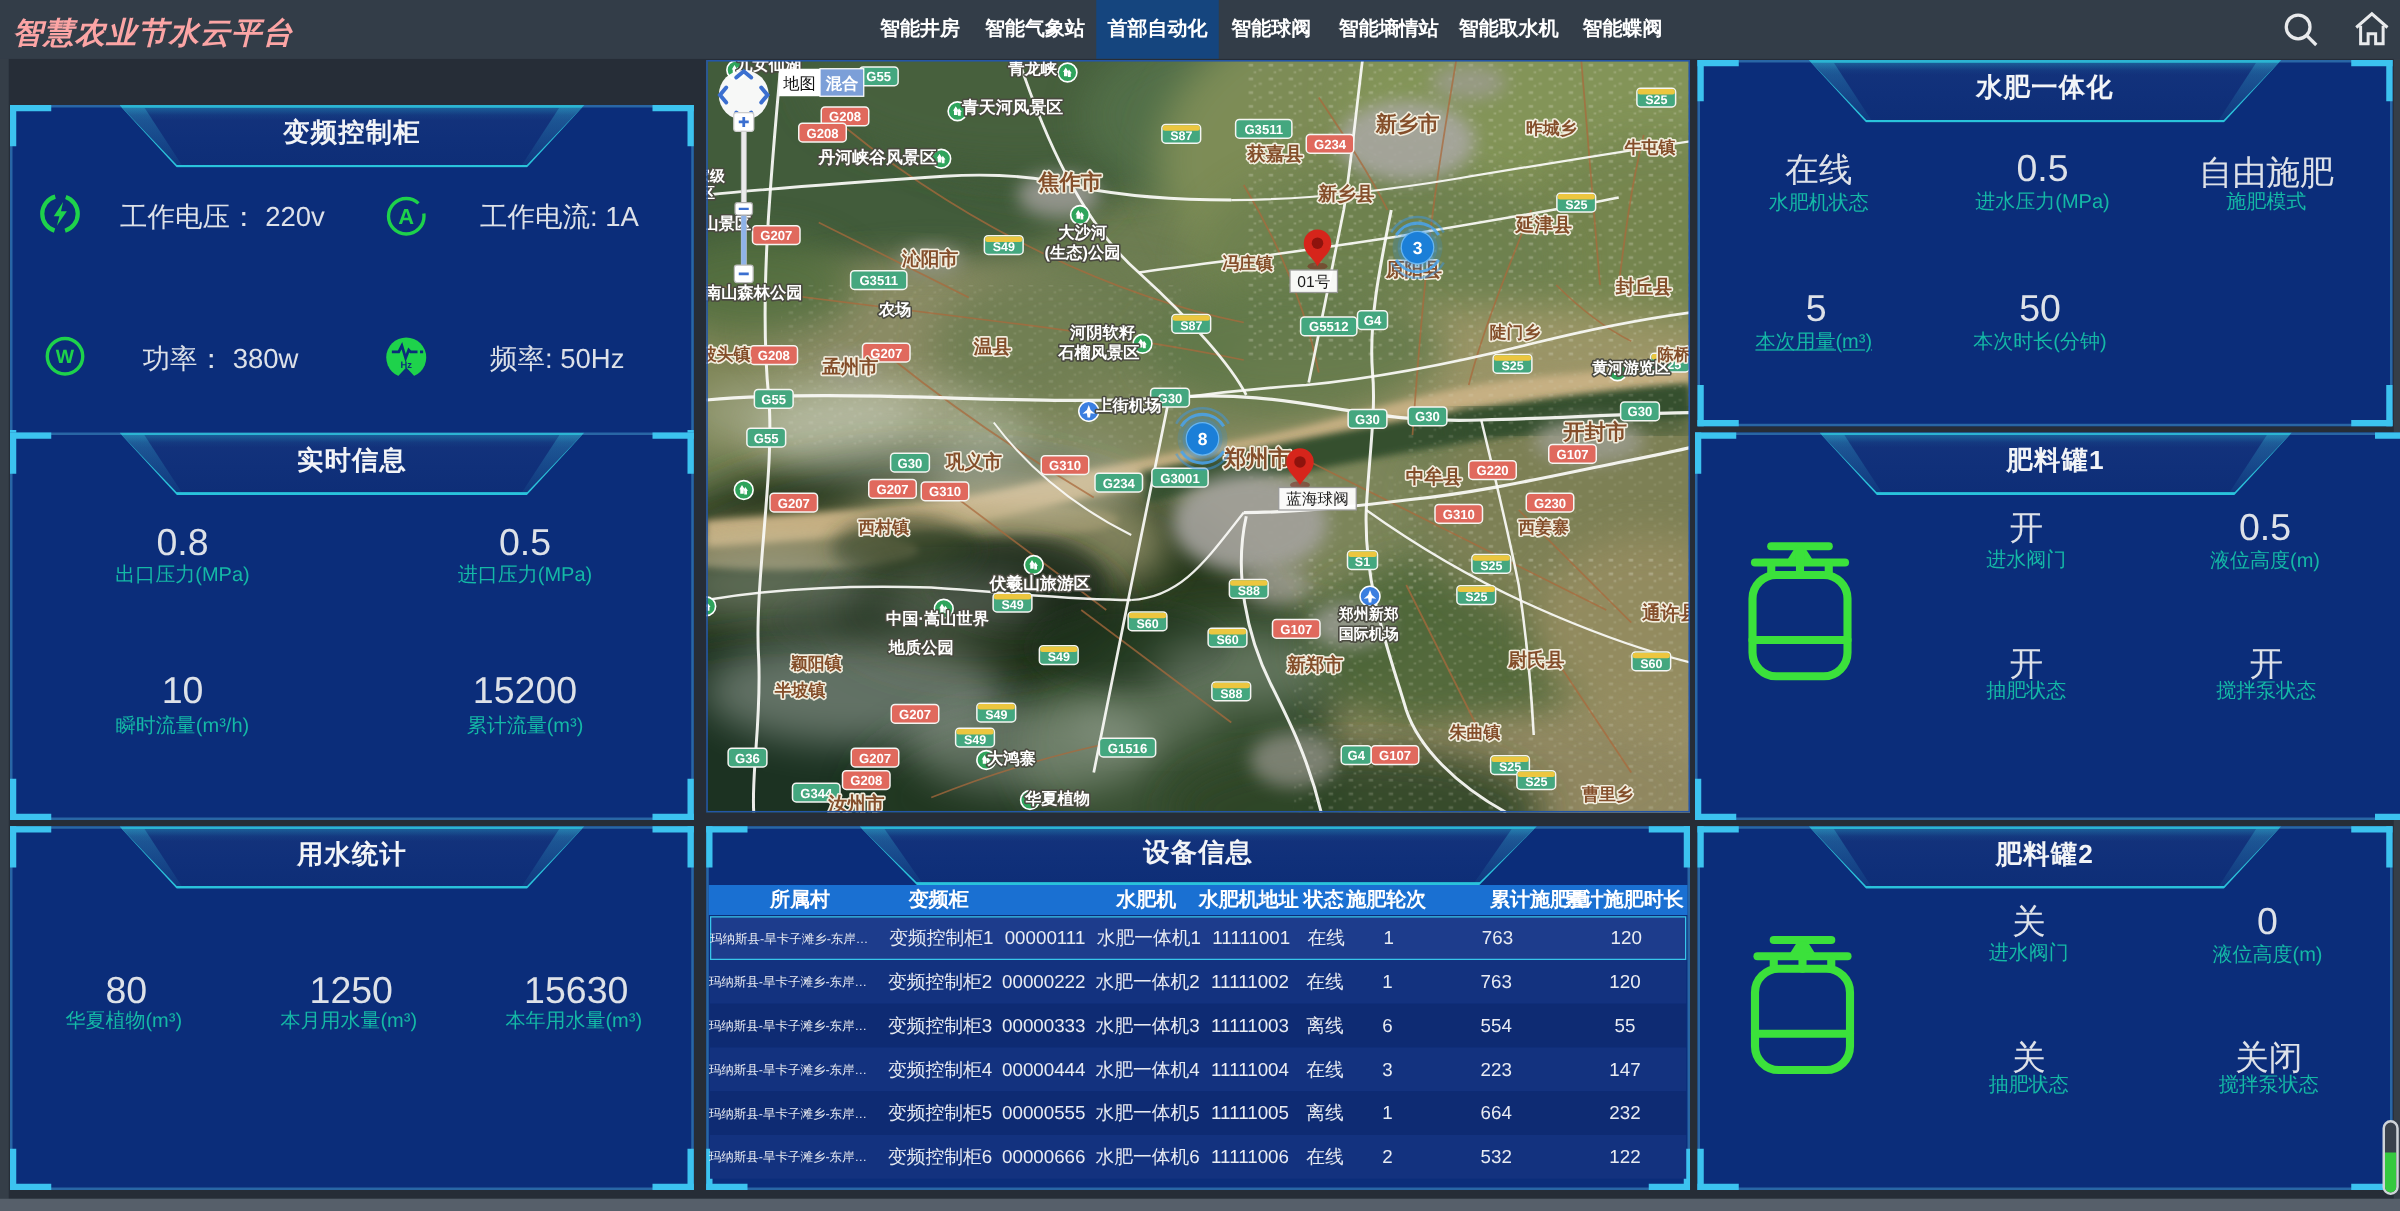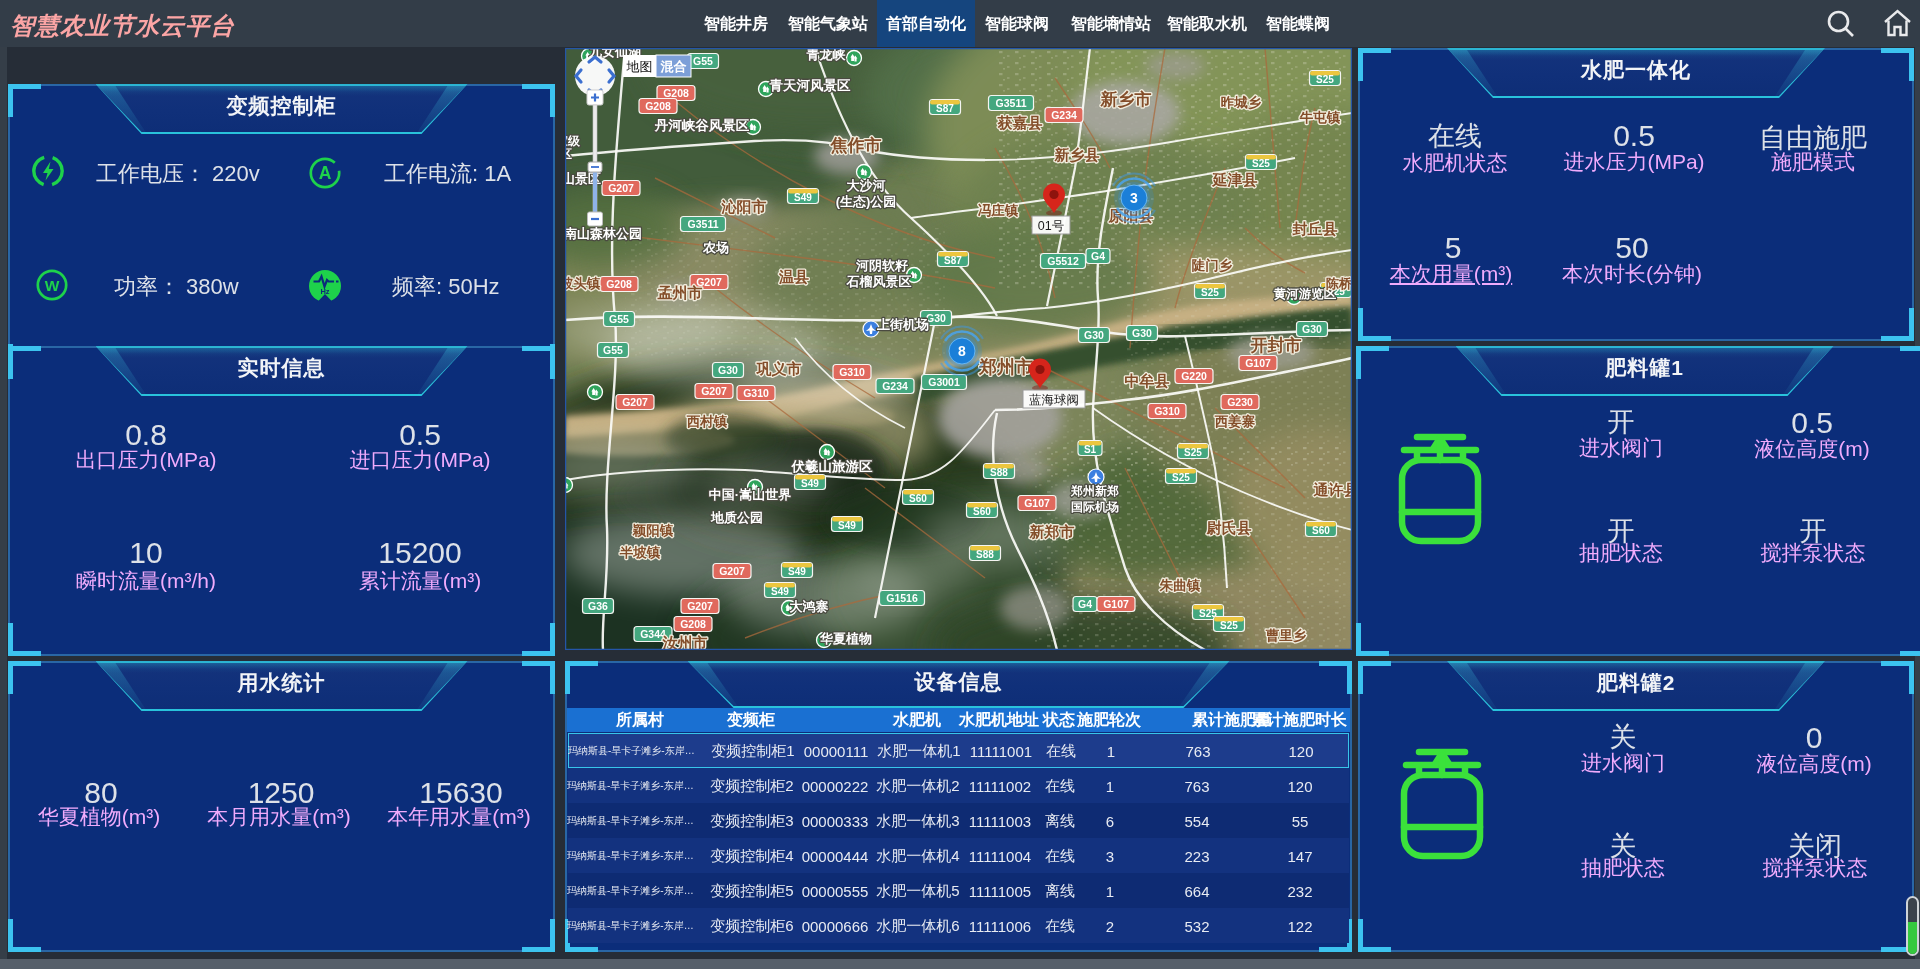--- a/index.html
+++ b/index.html
@@ -28,21 +28,21 @@
              linear-gradient(180deg, #14337c 0%, #10307a 55%, #0e2e77 100%);
   clip-path:polygon(0 0, 100% 0, calc(100% - 44px) 100%, 44px 100%); }
 .trap .gwl { position:absolute; left:2px; top:2px; width:calc(100% - 4px); height:calc(100% - 4px);
   background:linear-gradient(180deg, rgba(62,205,230,.28), rgba(62,205,230,.05));
   clip-path:polygon(0 0, 18px 0, 48px 100%, 44px 100%); }
 .trap .gwr { position:absolute; left:2px; top:2px; width:calc(100% - 4px); height:calc(100% - 4px);
   background:linear-gradient(180deg, rgba(62,205,230,.28), rgba(62,205,230,.05));
   clip-path:polygon(100% 0, calc(100% - 18px) 0, calc(100% - 48px) 100%, calc(100% - 44px) 100%); }
 .trap .t-title { position:absolute; left:0; top:0; width:100%; height:100%; display:flex; align-items:center; justify-content:center; color:#f2f4f7; font-size:21px; font-weight:bold; letter-spacing:1px; padding-bottom:6px; }
 .val { position:absolute; transform:translate(-50%,-50%); color:#dde1e8; font-size:30px; white-space:nowrap; }
-.lab { position:absolute; transform:translate(-50%,-50%); color:#f0abfc; font-size:21px; white-space:nowrap; }
+.lab { position:absolute; transform:translate(-50%,-50%); color:#14b8a6; font-size:16px; white-space:nowrap; }
 .big { font-size:27px; }
 .rowtxt { position:absolute; transform:translate(0,-50%); color:#dde1e8; font-size:22px; white-space:nowrap; }
 .thead { position:absolute; background:#1a70d2; color:#fff; font-size:16px; font-weight:bold; }
 .trow { position:absolute; color:#e8ebf2; font-size:15px; }
 .tcell { position:absolute; transform:translate(-50%,-50%); white-space:nowrap; top:50%; }
 .vvil { font-size:10px; width:146px; overflow:hidden; text-overflow:ellipsis; }
 .tank { position:absolute; left:40px; top:85px; }
 
 #hscroll { position:absolute; left:0; top:959px; width:1920px; height:10px; background:#565f6a; }
 #vscroll { position:absolute; left:1906px; top:896px; width:13px; height:60px; border:2px solid #cfd4d8; border-radius:7px; background:#3a424c; overflow:hidden; }

